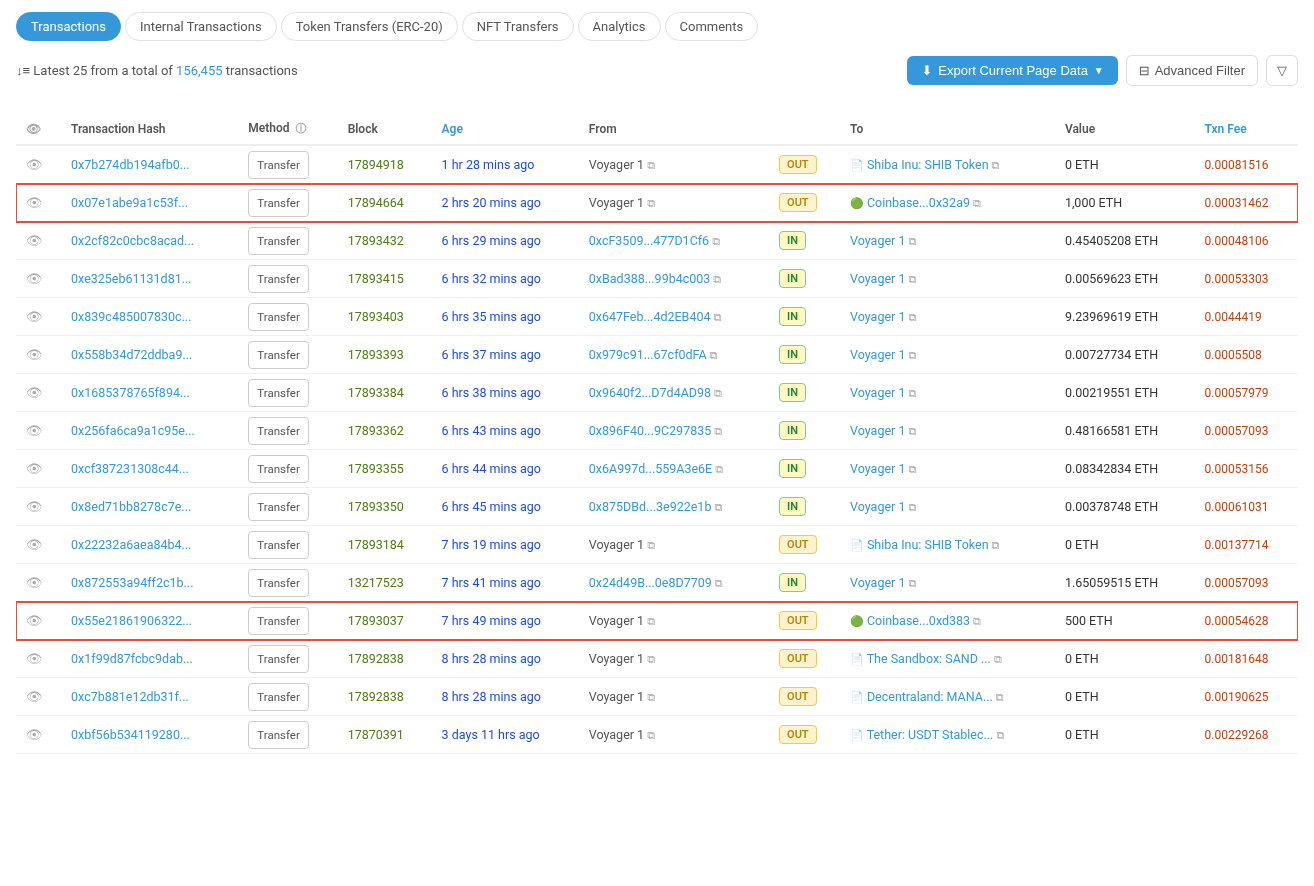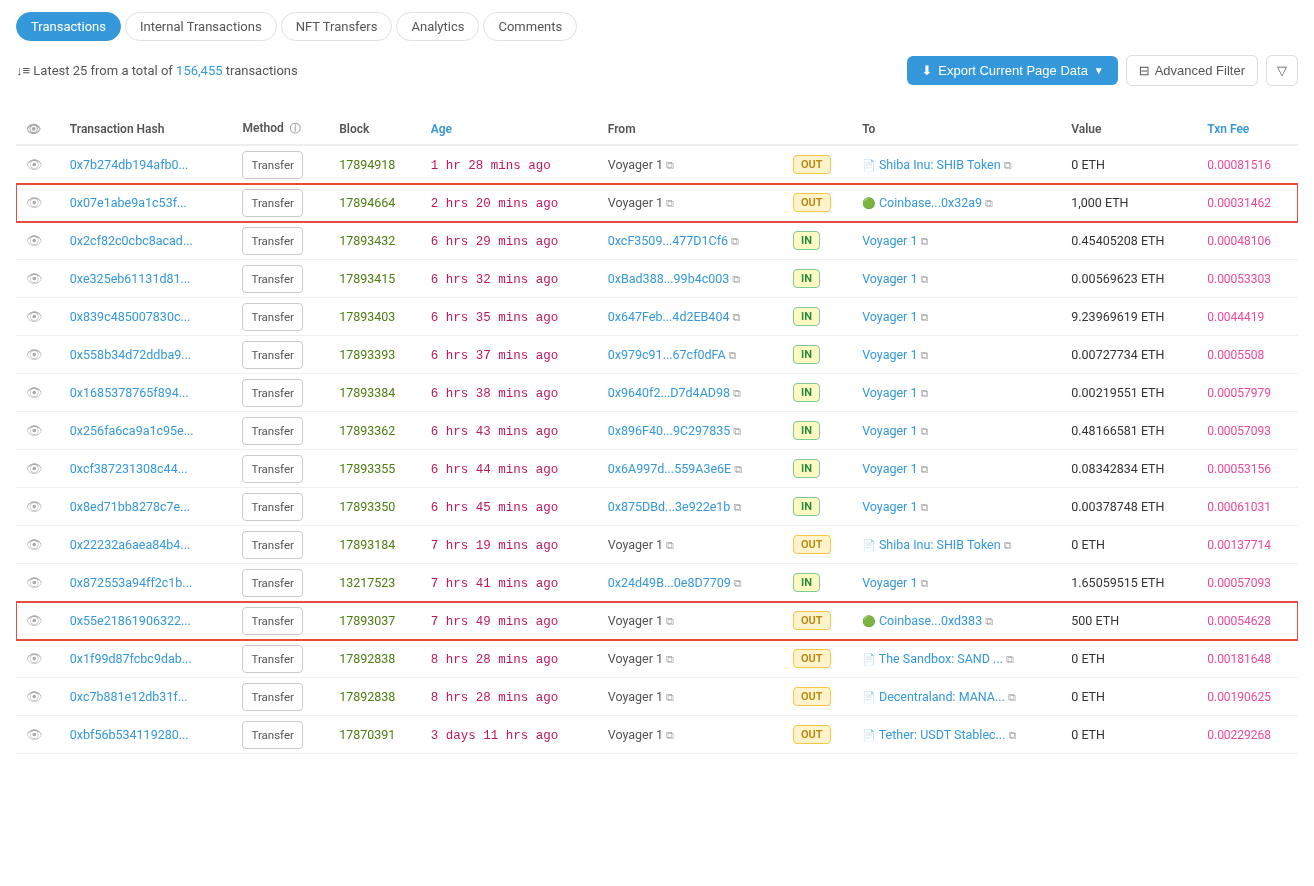--- a/index.html
+++ b/index.html
@@ -28,43 +28,44 @@
     
     .table-wrap { overflow-x: auto; }
     table { width: 100%; border-collapse: collapse; font-size: 12.5px; }
     thead th { padding: 8px 10px; text-align: left; border-bottom: 2px solid #eee; color: #555; font-weight: 600; font-size: 12px; white-space: nowrap; }
     thead th.blue { color: #3498db; }
     tbody tr { border-bottom: 1px solid #f0f0f0; }
     tbody td { padding: 9px 10px; vertical-align: middle; white-space: nowrap; }
     .tx-hash { color: #3498db; text-decoration: none; font-size: 12.5px; }
     .method-badge { border: 1px solid #ccc; border-radius: 4px; padding: 6px 8px; font-size: 11.5px; color: #555; background: #fff; }
     .block-link { color: #4d7c0f; text-decoration: none; }
-    .age-text { color: #be185d; font-family: Liberation Mono, monospace; }
+    .age-text { color: #1d4ed8; }
     .from-text { color: #555; }
     .copy-icon { color: #aaa; font-size: 11px; margin-left: 3px; cursor: pointer; }
     
     .direction-badge { display: inline-block; padding: 2px 7px; border-radius: 4px; font-size: 11px; font-weight: 600; }
     .direction-out { background: #fff3cd; color: #b8860b; border: 1px solid #f5c842; }
     .direction-in { background: #fef9c3; color: #218838; border: 1px solid #82c99a; }
     
     .to-link { color: #3498db; text-decoration: none; }
     
     .value-text { color: #333; }
-    .txfee-text { color: #ec4899; font-size: 12px; }
+    .txfee-text { color: #c2410c; font-size: 12px; }
     
     .info-icon { font-size: 11px; color: #aaa; margin-left: 3px; }
   </style>
 </head>
 <body>
 
 <div class="page-wrapper">
 
   <div class="tabs">
     <div class="tab active">Transactions</div>
     <div class="tab">Internal Transactions</div>
+    <div class="tab">Token Transfers (ERC-20)</div>
     <div class="tab">NFT Transfers</div>
     <div class="tab">Analytics</div>
     <div class="tab">Comments</div>
   </div>
 
   <div class="summary-bar">
     <div class="summary-text">
       <span>↓≡ Latest 25 from a total of </span><a href="#">156,455</a><span> transactions</span>
     </div>
     <div class="summary-actions">

